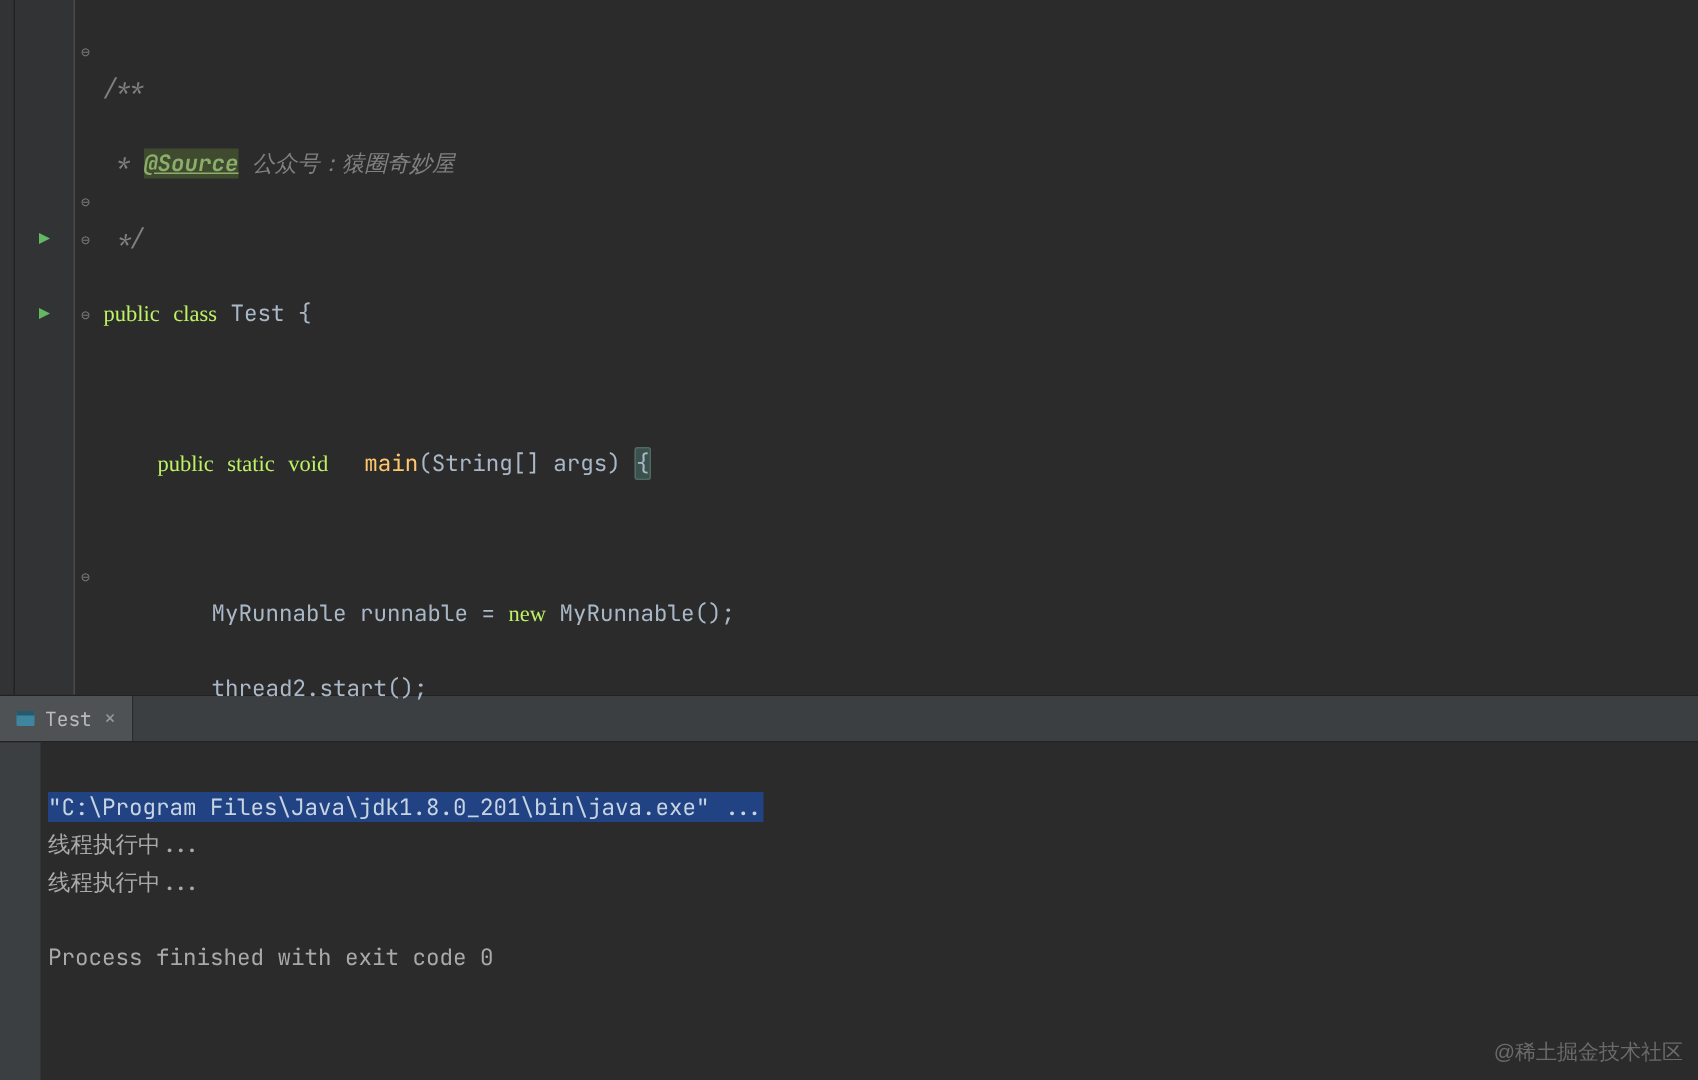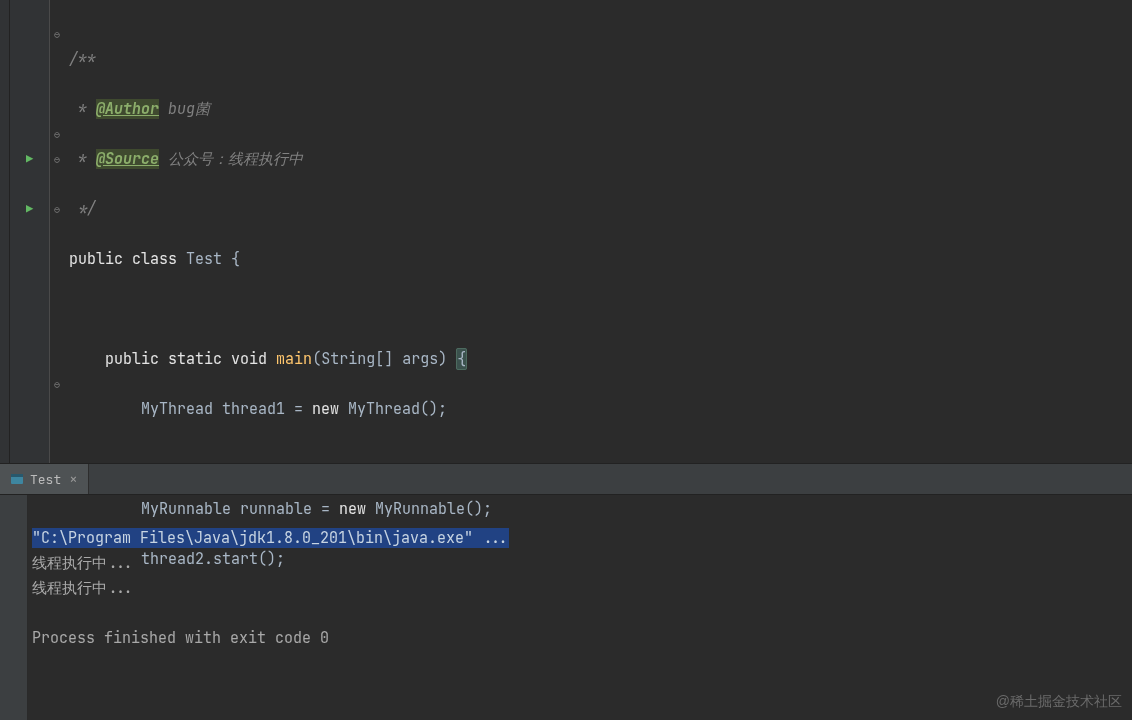--- a/index.html
+++ b/index.html
@@ -61,23 +61,23 @@
     padding-top: 22px;
     line-height: 25px;
     white-space: pre;
     padding-left: 5px;
     position: relative;
   }
   .code-line { height: 25px; }
   .c-comment { color: #808080; font-style: italic; }
   .c-doc-tag { color: #8cae6b; background: #3f4a2f; font-weight: bold; text-decoration: underline; font-style: italic;}
   .c-doc-text { color: #808080; font-style: italic; }
-  .c-kw { color: #e5e5e5; }
+  .c-kw { color: #bef264; font-family: Liberation Serif, serif; }
   .c-classname { color: #a9b7c6; }
-  .c-method { color: #ffc66d; }
+  .c-method { color: #ffc66d; margin-left: 15px; }
   .c-plain { color: #a9b7c6; }
   .c-brace { color: #a9b7c6; }
   .c-brace-match { background: #3b514d; border:1px solid #4d6b5f; border-radius:2px; }
 
   .console-tabbar {
     height: 32px;
     background: #3c3f41;
     display: flex;
     align-items: stretch;
     border-top: 1px solid #222;
@@ -174,27 +174,25 @@
     <div class="fold-row"></div>
     <div class="fold-row"></div>
     <div class="fold-row"></div>
     <div class="fold-row"></div>
     <div class="fold-row">⊖</div>
     <div class="fold-row"></div>
   </div>
 
   <div class="code">
 <div class="code-line"><span class="c-comment">/**</span></div>
-<div class="code-line"><span class="c-comment"> * </span><span class="c-doc-tag">@Author</span><span class="c-doc-text"> </span><span class="c-doc-text">bug菌</span></div>
-<div class="code-line"><span class="c-comment"> * </span><span class="c-doc-tag">@Source</span><span class="c-doc-text"> </span><span class="c-doc-text">公众号：线程执行中</span></div>
+<div class="code-line"><span class="c-comment"> * </span><span class="c-doc-tag">@Source</span><span class="c-doc-text"> </span><span class="c-doc-text">公众号：猿圈奇妙屋</span></div>
 <div class="code-line"><span class="c-comment"> */</span></div>
 <div class="code-line"><span class="c-kw">public</span> <span class="c-kw">class</span> <span class="c-classname">Test</span> <span class="c-brace">{</span></div>
 <div class="code-line"></div>
 <div class="code-line">    <span class="c-kw">public</span> <span class="c-kw">static</span> <span class="c-kw">void</span> <span class="c-method">main</span><span class="c-plain">(String[] args)</span> <span class="c-brace c-brace-match">{</span></div>
-<div class="code-line">        <span class="c-plain">MyThread thread1 = </span><span class="c-kw">new</span><span class="c-plain"> MyThread();</span></div>
 <div class="code-line"></div>
 <div class="code-line">        <span class="c-plain">MyRunnable runnable = </span><span class="c-kw">new</span><span class="c-plain"> MyRunnable();</span></div>
 <div class="code-line">        <span class="c-plain">thread2.start();</span></div>
 
 
 
   </div>
 </div>
 
 <div class="console-tabbar">

